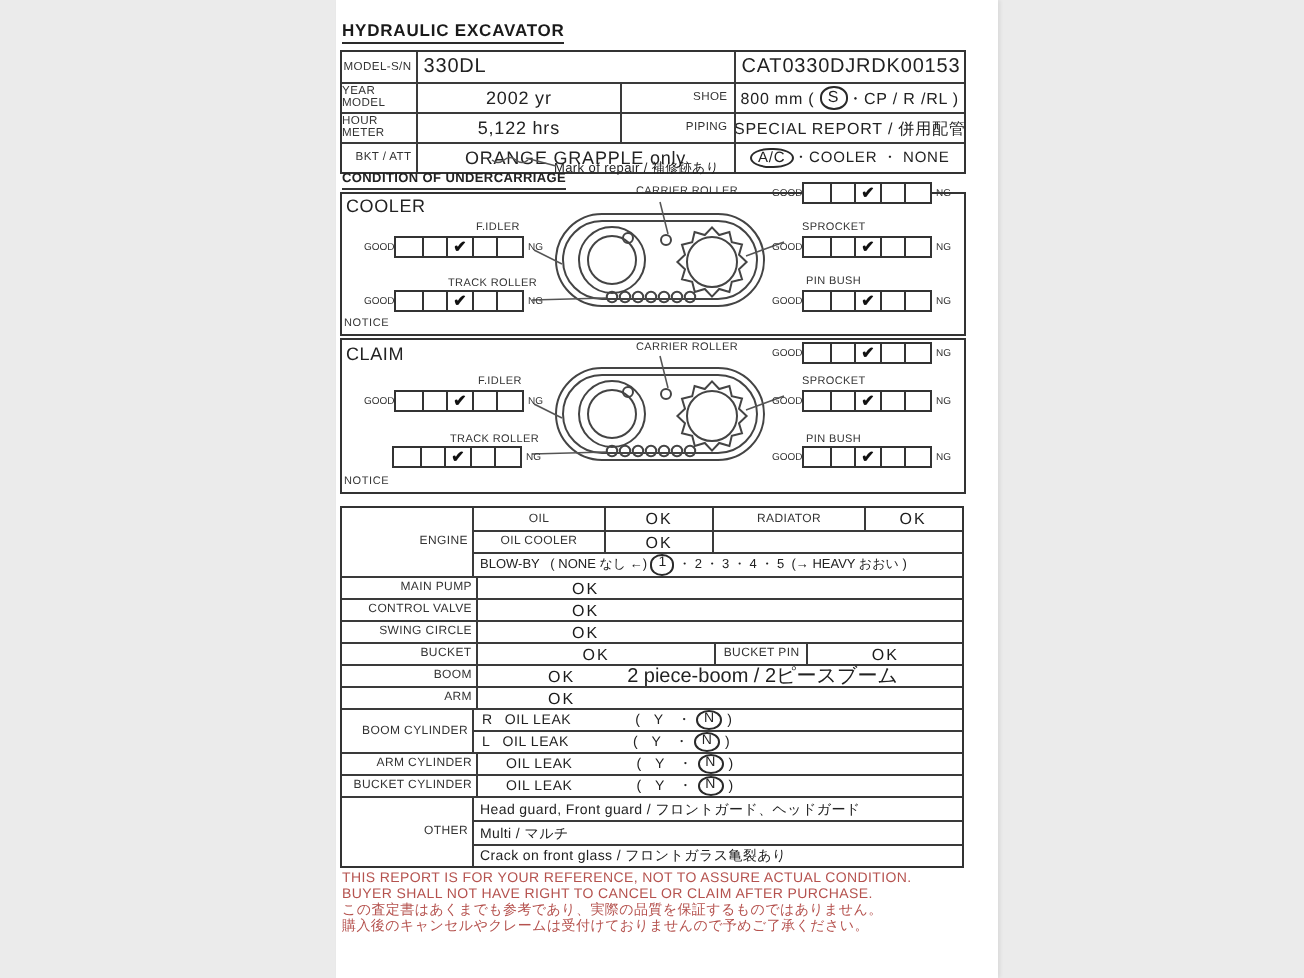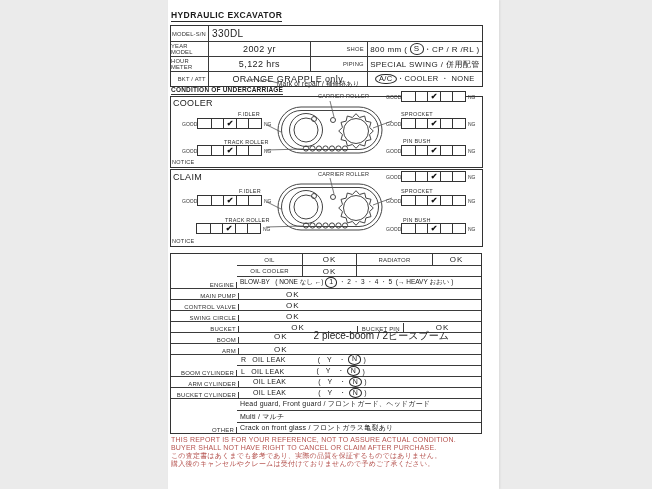--- a/index.html
+++ b/index.html
@@ -34,21 +34,21 @@
   .notice{font-size:5.5px;color:#333;letter-spacing:.3px;}
   .scale{display:flex;align-items:center;}
   .scale .glabel{font-size:5px;width:14px;text-align:right;padding-right:1px;color:#333;}
   .scale .cells{display:flex;border:1px solid #333;background:#fff;}
   .scale .cell{width:12.6px;height:9px;box-sizing:border-box;display:flex;align-items:center;justify-content:center;font-size:8px;font-weight:bold;color:#111;}
   .scale .cell + .cell{border-left:1px solid #333;}
   .scale .nglabel{font-size:5px;padding-left:2px;color:#333;}
   svg.overlay{left:0;top:0;pointer-events:none;}
   
   .mtable{left:170px;top:253px;width:312px;border:1px solid #333;box-sizing:border-box;background:#fff;}
-  .mrow{display:flex;box-sizing:border-box;align-items:flex-end;}
+  .mrow{display:flex;box-sizing:border-box;}
   .mrow + .mrow{border-top:1px solid #3a3a3a;}
   .mlabel{width:68px;box-sizing:border-box;border-right:1px solid #3a3a3a;display:flex;align-items:center;justify-content:flex-end;padding-right:2px;font-size:6px;color:#333;letter-spacing:.2px;white-space:nowrap;}
   .mgroup{display:flex;flex-direction:column;flex:1;}
   .gr{display:flex;box-sizing:border-box;}
   .gr + .gr{border-top:1px solid #3a3a3a;}
   .c{box-sizing:border-box;display:flex;align-items:center;justify-content:center;overflow:hidden;}
   .c + .c{border-left:1px solid #3a3a3a;}
   .sub{font-size:6px;color:#333;letter-spacing:.2px;}
   .okv{font-size:8px;letter-spacing:1px;color:#1c1c1c;}
   .flexL{justify-content:flex-start;}
@@ -62,34 +62,35 @@
 <body>
 
 <div class="abs sheet"></div>
 
 <div class="abs doc-title">HYDRAULIC EXCAVATOR</div>
 
 <div class="abs htable">
   <div class="hrow">
     <div class="hcell hlabel" style="width:37px">MODEL-S/N</div>
     <div class="hcell hval big lft" style="width:160px">330DL</div>
+    <div class="hcell hval big lft" style="width:116px">CAT0330DJRDK00153</div>
   </div>
   <div class="hrow">
     <div class="hcell hlabel" style="width:37px">YEAR MODEL</div>
     <div class="hcell hval" style="width:103px">2002 yr</div>
     <div class="hcell hlabel rt" style="width:57px">SHOE</div>
     <div class="hcell hval" style="width:116px;font-size:8px">
       <span class="pre">800 mm ( </span><span class="oval">S</span><span class="pre">・CP / R /RL )</span>
     </div>
   </div>
   <div class="hrow">
     <div class="hcell hlabel" style="width:37px">HOUR METER</div>
     <div class="hcell hval" style="width:103px">5,122 hrs</div>
     <div class="hcell hlabel rt" style="width:57px">PIPING</div>
-    <div class="hcell hval" style="width:116px;font-size:8px">SPECIAL SWING / 併用配管</div>
+    <div class="hcell hval" style="width:116px;font-size:8px">SPECIAL REPORT / 併用配管</div>
   </div>
   <div class="hrow">
     <div class="hcell hlabel" style="width:37px">BKT / ATT</div>
     <div class="hcell hval" style="width:160px">ORANGE GRAPPLE only</div>
     <div class="hcell hval" style="width:116px;font-size:7.5px">
       <span class="oval">A/C</span><span class="pre">・COOLER ・ NONE</span>
     </div>
   </div>
 </div>
 

